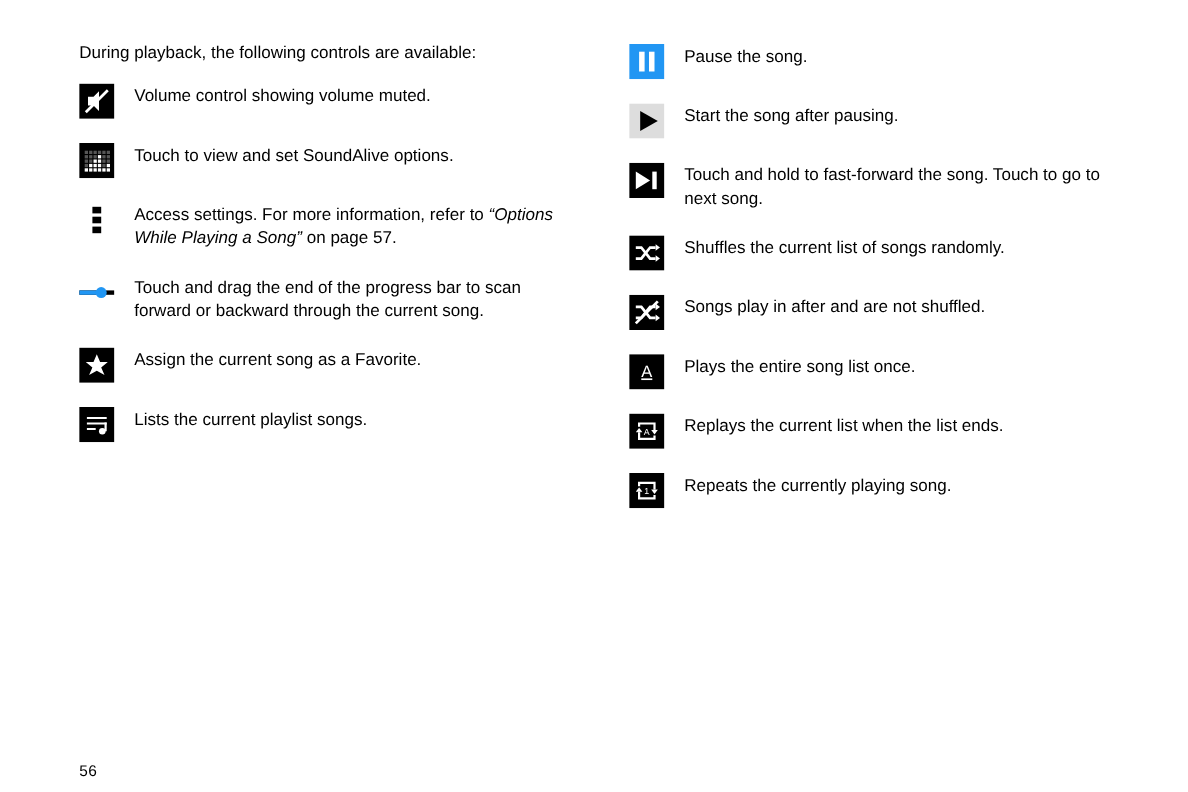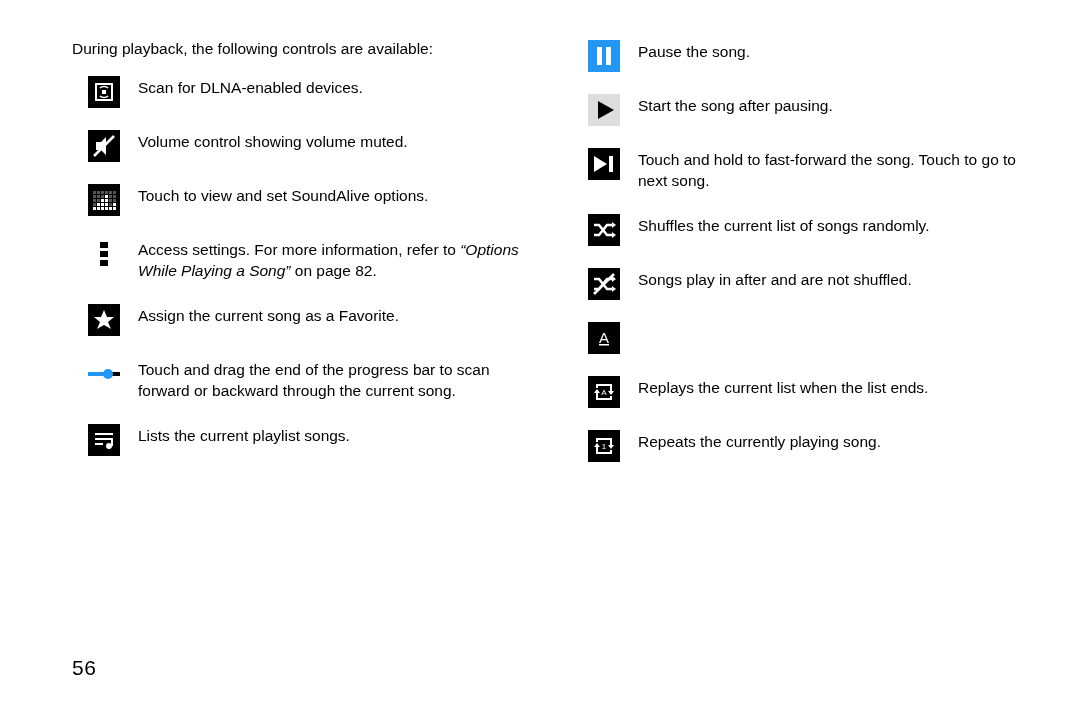--- a/index.html
+++ b/index.html
@@ -23,65 +23,52 @@
   }
   .intro {
     margin: 0 0 18px 0;
     font-size: 15.5px;
   }
   .row {
     display: flex;
     align-items: flex-start;
     margin-bottom: 22px;
     gap: 18px;
-    margin-left: 16px;
   }
   .icon {
     flex: 0 0 32px;
     width: 32px;
     height: 32px;
     display: inline-flex;
     align-items: center;
     justify-content: center;
   }
   .desc {
     flex: 1;
     line-height: 1.35;
     padding-top: 2px;
   }
   .italic { font-style: italic; }
   .pagenum {
     position: absolute;
     left: 72px;
-    bottom: 40px;
-    font-size: 21px;
+    bottom: 12px;
+    font-size: 14px;
     letter-spacing: 0.5px;
     text-align: center;
   }
   svg { display:block; }
 </style>
 </head>
 <body>
 
 <div class="page">
   <div class="col">
     <p class="intro">During playback, the following controls are available:</p>
     <div id="left-list">
-        <div class="row">
-          <span class="icon">
-            <svg width="32" height="32">
-              <rect width="32" height="32" fill="#000"></rect>
-              <rect x="8" y="8" width="16" height="16" fill="none" stroke="#fff" stroke-width="2"></rect>
-              <path d="M12 12 C14 10,18 10,20 12" stroke="#fff" stroke-width="1.5" fill="none"></path>
-              <path d="M12 20 C14 22,18 22,20 20" stroke="#fff" stroke-width="1.5" fill="none"></path>
-              <rect x="14" y="14" width="4" height="4" fill="#fff"></rect>
-            </svg>
-          </span>
-          <span class="desc">Scan for DLNA-enabled devices.</span>
-        </div>
         <div class="row">
           <span class="icon">
             <svg width="32" height="32">
               <rect width="32" height="32" fill="#000"></rect>
               <polygon points="8,12 13,12 18,7 18,25 13,20 8,20" fill="#fff"></polygon>
               <line x1="6" y1="26" x2="26" y2="6" stroke="#fff" stroke-width="2.5"></line>
             </svg>
           </span>
           <span class="desc">Volume control showing volume muted.</span>
         </div>
@@ -124,40 +111,40 @@
           <span class="desc">Touch to view and set SoundAlive options.</span>
         </div>
         <div class="row">
           <span class="icon">
             <svg width="12" height="32">
               <rect x="2" y="4" width="8" height="6" fill="#000"></rect>
               <rect x="2" y="13" width="8" height="6" fill="#000"></rect>
               <rect x="2" y="22" width="8" height="6" fill="#000"></rect>
             </svg>
           </span>
-          <span class="desc"><span>Access settings. For more information, refer to </span><span class="italic">“Options While Playing a Song”</span><span> on page 82.</span></span>
-        </div>
-        <div class="row">
-          <span class="icon">
-            <svg width="32" height="32">
-              <rect width="32" height="32" fill="#000"></rect>
-              <polygon points="16,6 19,13 26,13 20,18 23,25 16,21 9,25 12,18 6,13 13,13" fill="#fff"></polygon>
-            </svg>
-          </span>
-          <span class="desc">Assign the current song as a Favorite.</span>
+          <span class="desc"><span>Access settings. For more information, refer to </span><span class="italic">“Options While Playing a Song”</span><span> on page 57.</span></span>
         </div>
         <div class="row">
           <span class="icon">
             <svg width="32" height="14">
               <rect x="0" y="5" width="32" height="4" fill="#000"></rect>
               <rect x="0" y="5" width="20" height="4" fill="#2196f3"></rect>
               <circle cx="20" cy="7" r="5" fill="#2196f3"></circle>
             </svg>
           </span>
           <span class="desc">Touch and drag the end of the progress bar to scan forward or backward through the current song.</span>
+        </div>
+        <div class="row">
+          <span class="icon">
+            <svg width="32" height="32">
+              <rect width="32" height="32" fill="#000"></rect>
+              <polygon points="16,6 19,13 26,13 20,18 23,25 16,21 9,25 12,18 6,13 13,13" fill="#fff"></polygon>
+            </svg>
+          </span>
+          <span class="desc">Assign the current song as a Favorite.</span>
         </div>
         <div class="row">
           <span class="icon">
             <svg width="32" height="32">
               <rect width="32" height="32" fill="#000"></rect>
               <line x1="7" y1="10" x2="25" y2="10" stroke="#fff" stroke-width="2"></line>
               <line x1="7" y1="15" x2="25" y2="15" stroke="#fff" stroke-width="2"></line>
               <line x1="7" y1="20" x2="15" y2="20" stroke="#fff" stroke-width="2"></line>
               <circle cx="21" cy="22" r="3" fill="#fff"></circle>
               <line x1="24" y1="22" x2="24" y2="14" stroke="#fff" stroke-width="2"></line>
@@ -223,20 +210,21 @@
           </span>
           <span class="desc">Songs play in after and are not shuffled.</span>
         </div>
         <div class="row">
           <span class="icon">
             <svg width="32" height="32">
               <rect width="32" height="32" fill="#000"></rect>
               <text x="16" y="21" text-anchor="middle" fill="#fff" font-size="15" font-family="Arial" text-decoration="underline">A</text>
             </svg>
           </span>
+          <span class="desc">Plays the entire song list once.</span>
         </div>
         <div class="row">
           <span class="icon">
             <svg width="32" height="32">
               <rect width="32" height="32" fill="#000"></rect>
               <path d="M9 12 L9 9 L23 9 L23 15" stroke="#fff" stroke-width="2" fill="none"></path>
               <path d="M23 20 L23 23 L9 23 L9 17" stroke="#fff" stroke-width="2" fill="none"></path>
               <polygon points="20,15 26,15 23,19" fill="#fff"></polygon>
               <polygon points="6,17 12,17 9,13" fill="#fff"></polygon>
               <text x="16" y="19" text-anchor="middle" fill="#fff" font-size="8" font-family="Arial">A</text>

